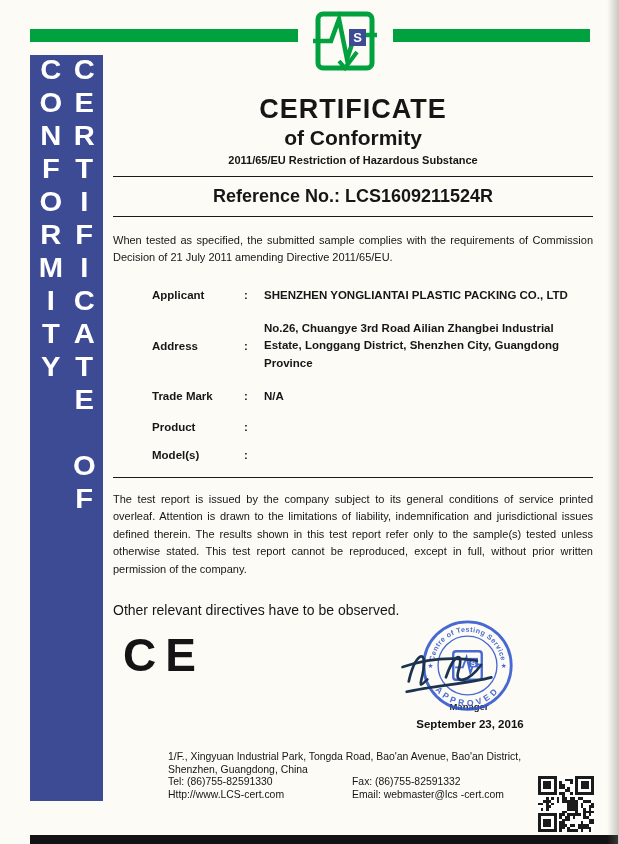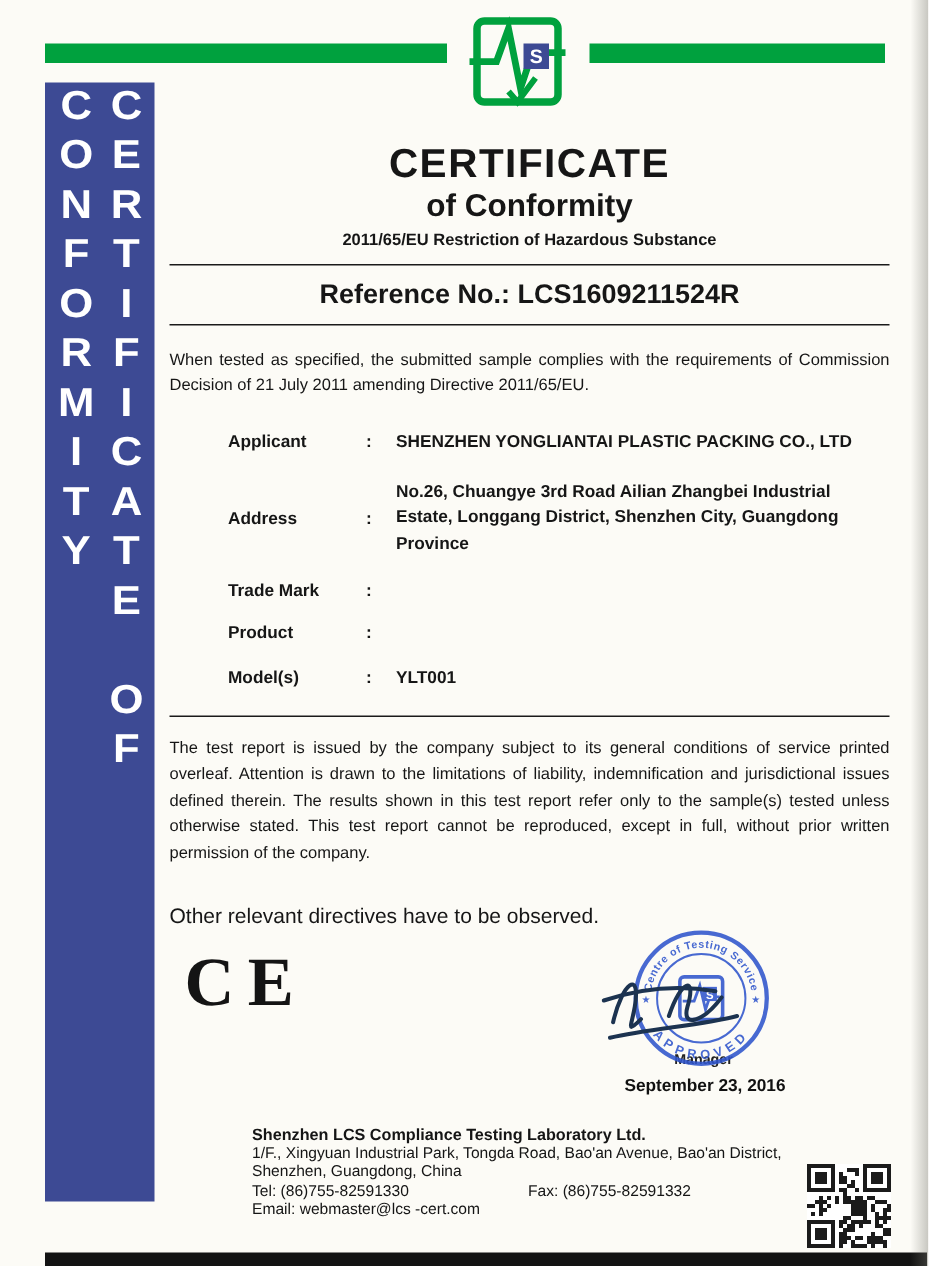--- a/index.html
+++ b/index.html
@@ -34,21 +34,21 @@
   .fields{margin-top:20px;}
   .field-row{display:flex;align-items:center;font-size:11.5px;font-weight:bold;margin-bottom:16px;margin-left:39px;}
   .field-label{width:92px;flex:none;}
   .field-colon{width:20px;flex:none;}
   .field-value{flex:1;line-height:1.5;}
   .terms{margin-top:13px;}
   .other{font-size:14px;margin-top:24px;text-align:left;}
   
   .ce{
     position:absolute;left:123px;top:628px;
-    font-size:46px;font-weight:bold;letter-spacing:9px;color:#141414;font-family:Liberation Serif, serif;
+    font-size:46px;font-weight:bold;letter-spacing:9px;color:#141414;
   }
   
   .manager{position:absolute;left:420px;top:701px;width:98px;text-align:center;
     font-size:9.5px;font-weight:bold;color:#222;}
   .stamp{position:absolute;left:420px;top:618px;width:95px;height:95px;}
   .signature{position:absolute;left:396px;top:636px;width:104px;height:62px;}
   .stamp-date{position:absolute;left:405px;top:718px;width:130px;text-align:center;
     font-size:11.5px;font-weight:bold;color:#111;}
   
   .footer{position:absolute;left:168px;top:751px;width:400px;font-size:10.4px;line-height:12.6px;color:#151515;}
@@ -98,29 +98,29 @@
         <span class="field-value">SHENZHEN YONGLIANTAI PLASTIC PACKING CO., LTD</span>
       </div>
       <div class="field-row">
         <span class="field-label">Address</span>
         <span class="field-colon">:</span>
         <span class="field-value">No.26, Chuangye 3rd Road Ailian Zhangbei Industrial Estate, Longgang District, Shenzhen City, Guangdong Province</span>
       </div>
       <div class="field-row">
         <span class="field-label">Trade Mark</span>
         <span class="field-colon">:</span>
+        <span class="field-value">N/A</span>
       </div>
       <div class="field-row">
         <span class="field-label">Product</span>
         <span class="field-colon">:</span>
       </div>
       <div class="field-row">
         <span class="field-label">Model(s)</span>
         <span class="field-colon">:</span>
-        <span class="field-value">YLT001</span>
       </div>
     </div>
 
     <hr class="rule">
     <p class="para terms">The test report is issued by the company subject to its general conditions of service printed overleaf. Attention is drawn to the limitations of liability, indemnification and jurisdictional issues defined therein. The results shown in this test report refer only to the sample(s) tested unless otherwise stated. This test report cannot be reproduced, except in full, without prior written permission of the company.</p>
     <p class="other">Other relevant directives have to be observed.</p>
   </div>
 
   <div class="ce">CE</div>
 
@@ -156,28 +156,28 @@
       <path d="M 12 44 C 18 18, 30 10, 26 34 C 24 46, 20 52, 30 42"></path>
       <path d="M 6 30 C 30 22, 55 20, 78 24"></path>
       <path d="M 48 40 C 56 16, 66 14, 60 34 C 56 48, 70 44, 82 28"></path>
       <path d="M 10 54 C 35 48, 70 46, 92 40"></path>
     </g>
   </svg>
 
   <div class="stamp-date">September 23, 2016</div>
 
   <div class="footer">
-    <div class="company">Shenzhen LCS Compliance Testing Laboratory Ltd.</div>
     <div>1/F., Xingyuan Industrial Park, Tongda Road, Bao'an Avenue, Bao'an District,</div>
     <div>Shenzhen, Guangdong, China</div>
     <div class="f-row">
       <span class="f-col">Tel: (86)755-82591330</span>
       <span>Fax: (86)755-82591332</span>
     </div>
     <div class="f-row">
+      <span class="f-col">Http://www.LCS-cert.com</span>
       <span>Email: webmaster@lcs -cert.com</span>
     </div>
   </div>
 
   <svg class="qr" viewBox="0 0 21 21" shape-rendering="crispEdges">
     <g fill="#1b1b1b">
       <rect x="0" y="0" width="7" height="7"></rect>
         <rect x="1" y="1" width="5" height="5" fill="#fff"></rect>
         <rect x="2" y="2" width="3" height="3"></rect>
       <rect x="14" y="0" width="7" height="7"></rect>

